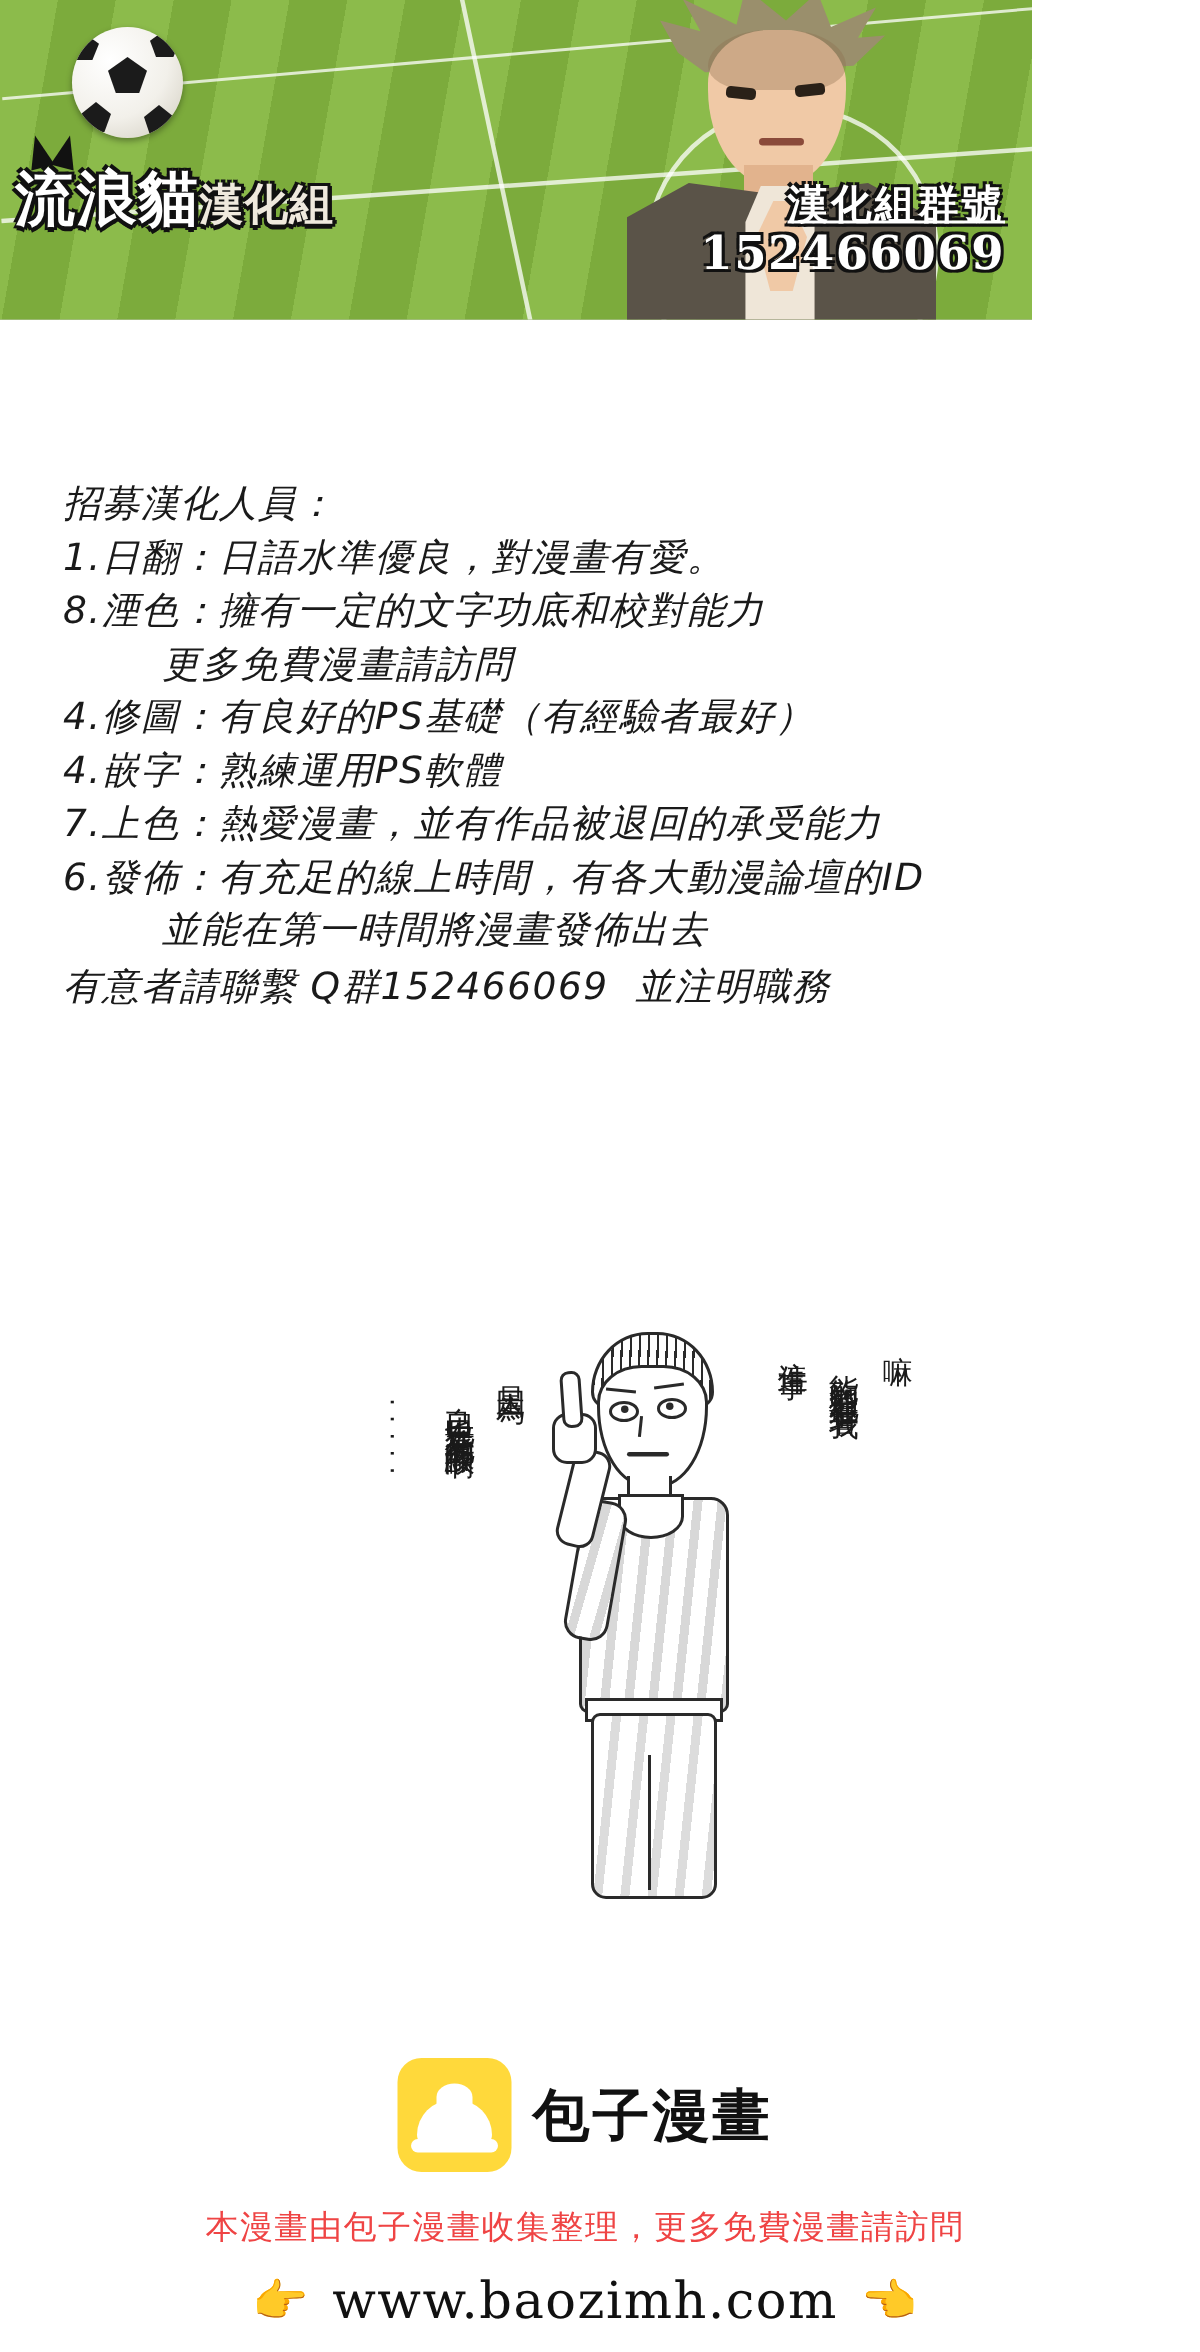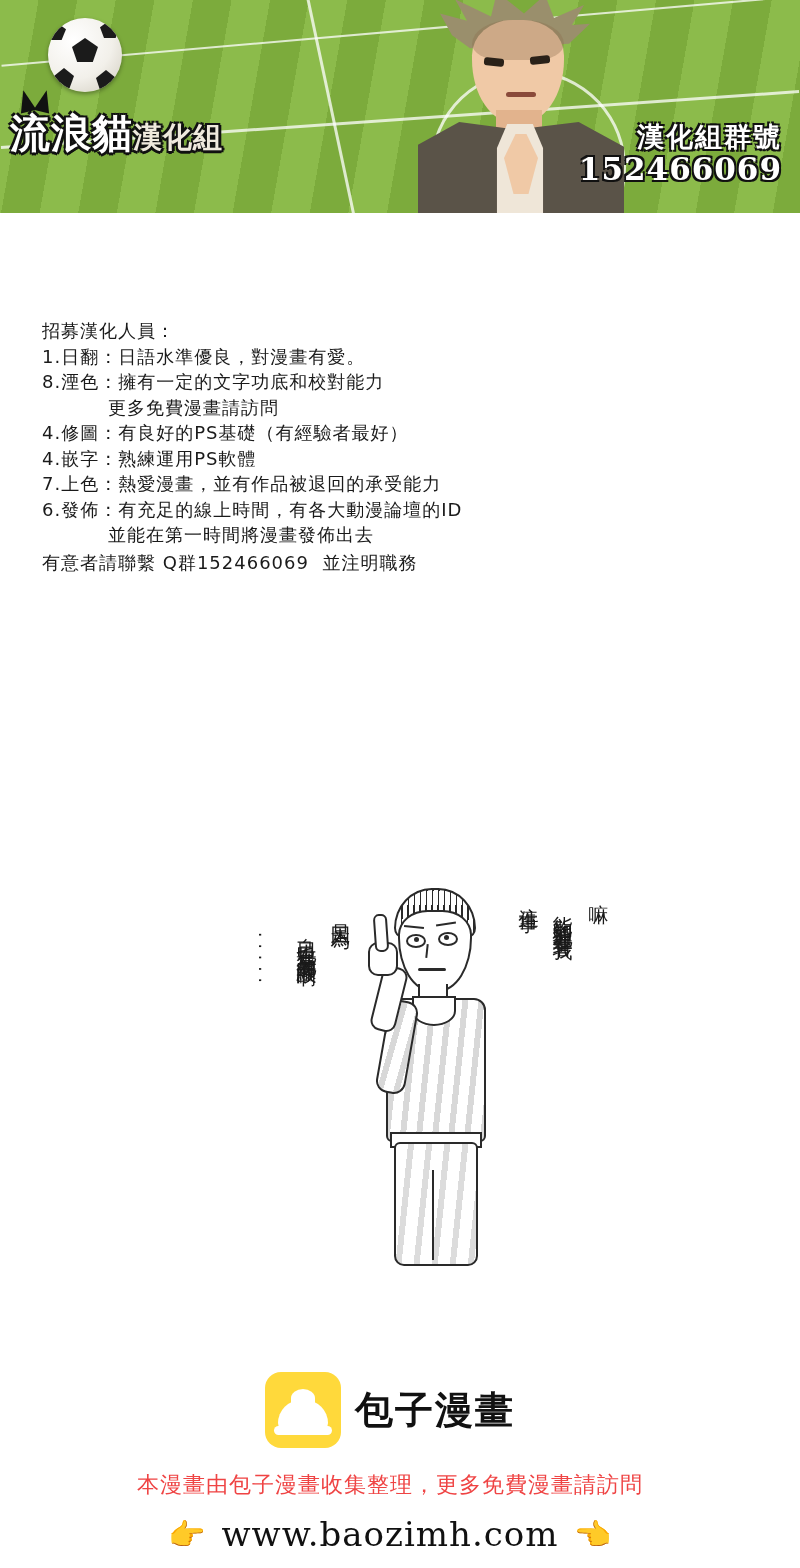--- a/index.html
+++ b/index.html
@@ -11,21 +11,21 @@
     width: 800px;
     height: 1568px;
     position: relative;
     font-family: "DejaVu Sans", "Liberation Sans", sans-serif;
     overflow: hidden;
   }
 
   
   .banner {
     position: relative;
-    width: 800px;
+    width: 688px;
     height: 213px;
     overflow: hidden;
     background: #4d7c0f;
   }
   .pitch {
     position: absolute;
     inset: 0;
     background:
       repeating-linear-gradient(100deg,
         #8cbb4b 0px, #8cbb4b 38px,
@@ -168,41 +168,43 @@
     right: 18px; top: 122px;
     text-align: right;
   }
   .qq-label {
     font-size: 27px;
     font-weight: 700;
     color: #ffffff;
     letter-spacing: 2px;
     text-shadow: -2px -2px 0 #111, 2px -2px 0 #111, -2px 2px 0 #111, 2px 2px 0 #111;
     line-height: 1.1;
+    text-decoration: underline;
   }
   .qq-number {
     font-family: "DejaVu Serif", "Liberation Serif", serif;
     font-size: 31px;
     font-weight: 700;
     color: #ffffff;
     letter-spacing: 1px;
     text-shadow: -2px -2px 0 #111, 2px -2px 0 #111, -2px 2px 0 #111, 2px 2px 0 #111;
     line-height: 1.1;
   }
 
   
   .recruit {
     position: absolute;
     left: 42px; top: 318px;
     width: 720px;
     color: #1a1a1a;
-    font-size: 18px;
+    font-size: 25px;
     line-height: 1.42;
     font-family: "DejaVu Sans", "Liberation Sans", sans-serif;
     letter-spacing: 1px;
+    font-style: italic;
   }
   .recruit .line { white-space: pre; }
   .recruit .indent { padding-left: 66px; }
   .recruit .contact { margin-top: 2px; }
 
   
   .panel {
     position: absolute;
     left: 0; top: 870px;
     width: 800px; height: 440px;

